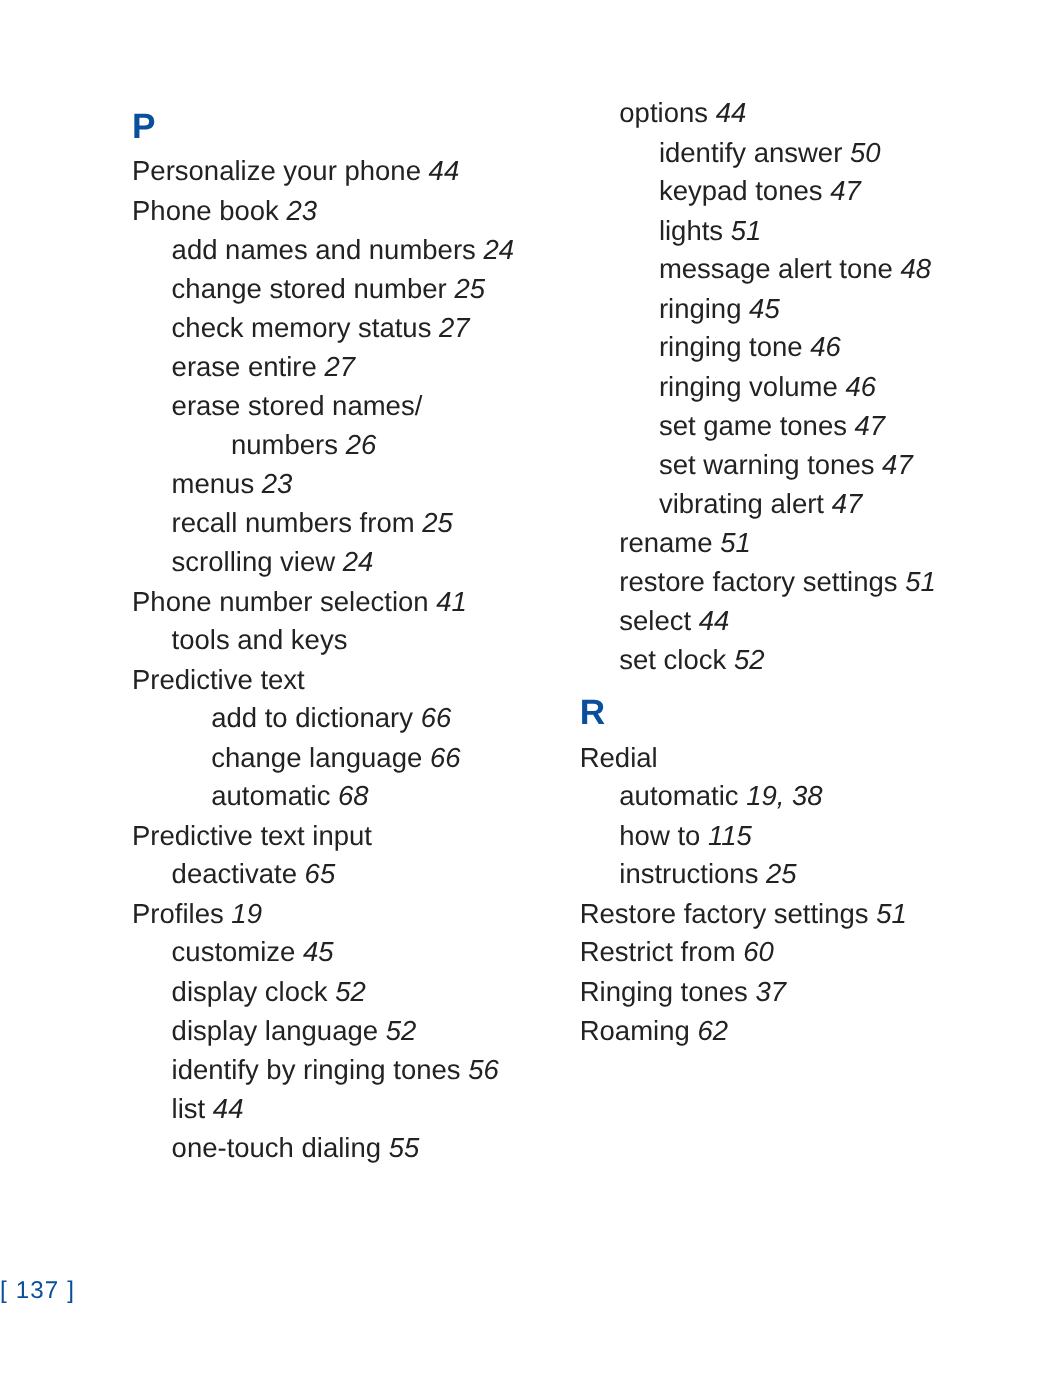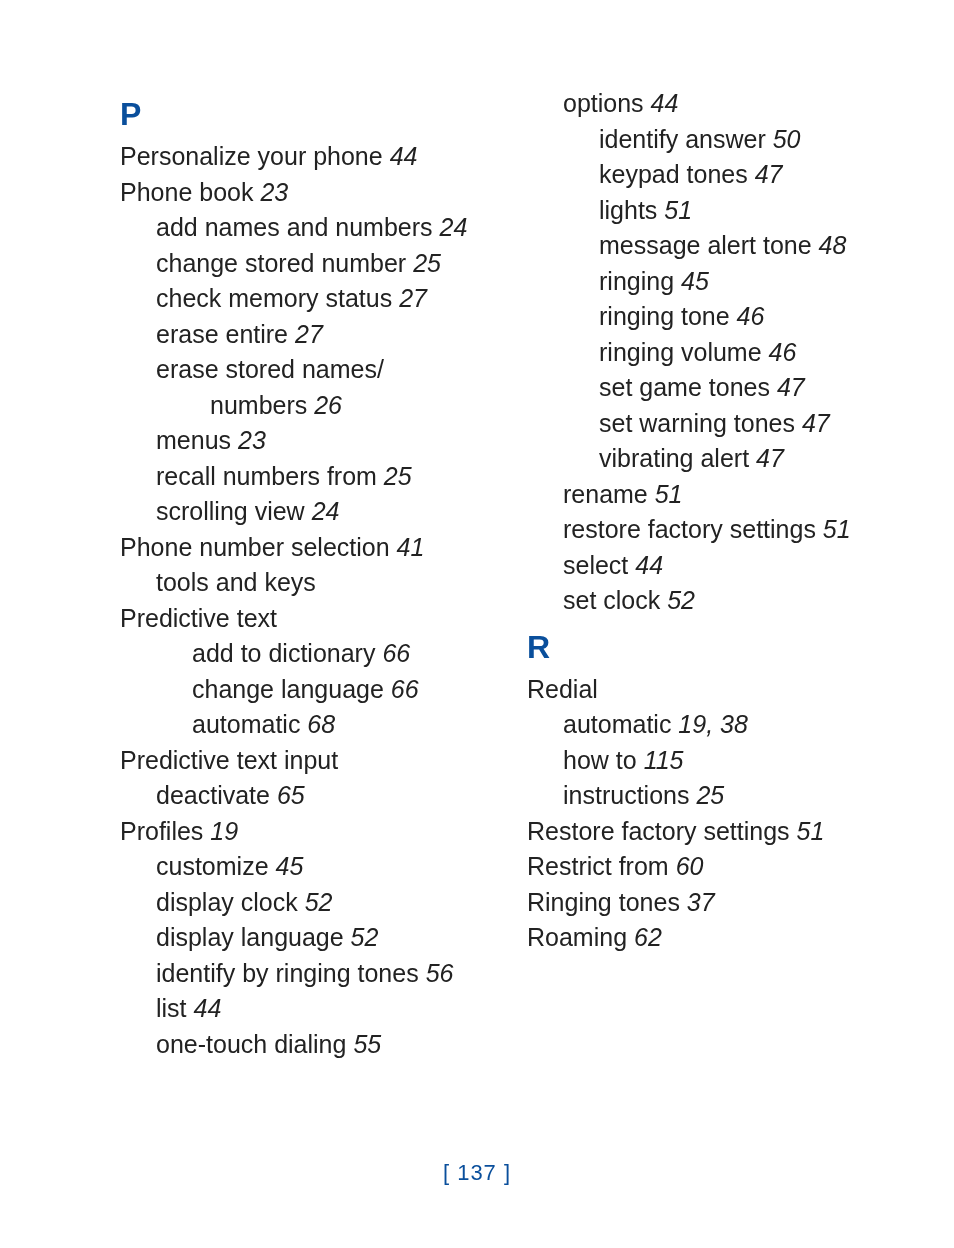--- a/index.html
+++ b/index.html
@@ -43,21 +43,21 @@
   .entry .sub1 { padding-left: 36px; }
   .entry .sub2 { padding-left: 72px; }
   .pg {
     font-style: italic;
   }
   .page-number {
     position: absolute;
     bottom: 60px;
     left: 0;
     width: 954px;
-    text-align: center;
+    text-align: left;
     color: #0a4f9c;
     font-size: 22px;
     letter-spacing: 1px;
   }
   .page-number .bracket { color:#0a4f9c; }
 </style>
 </head>
 <body>
 
 <div class="page">

